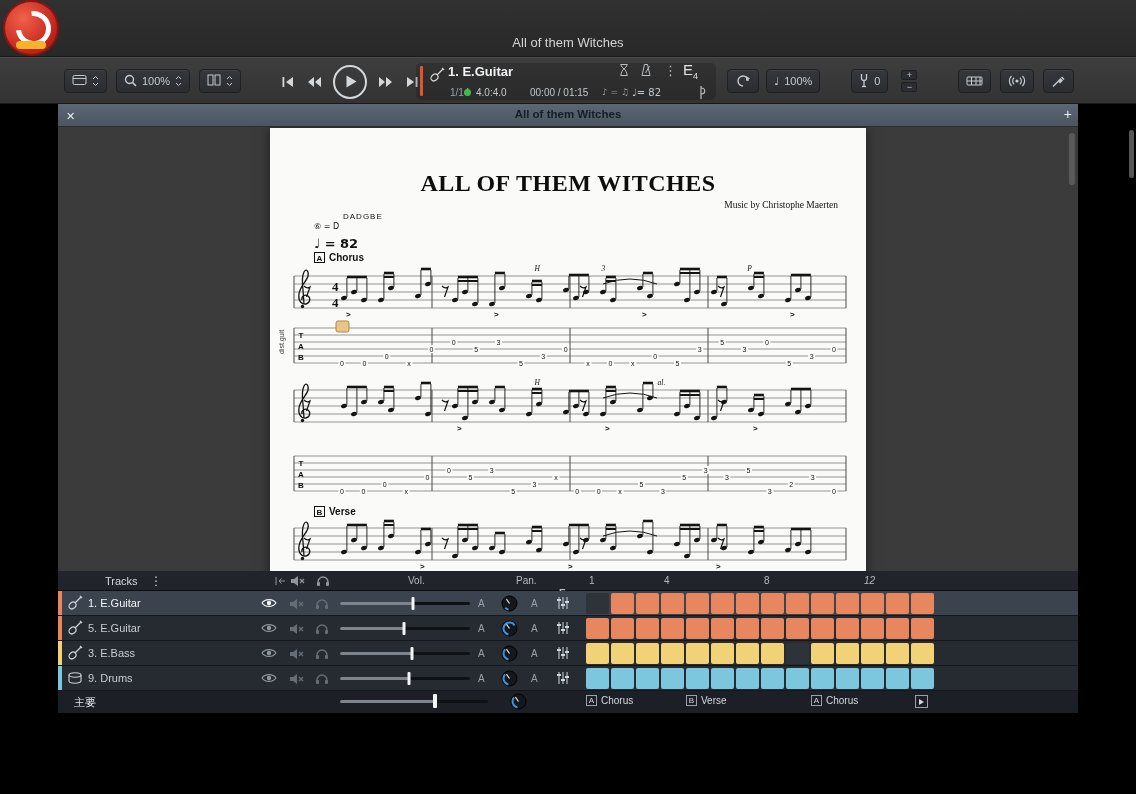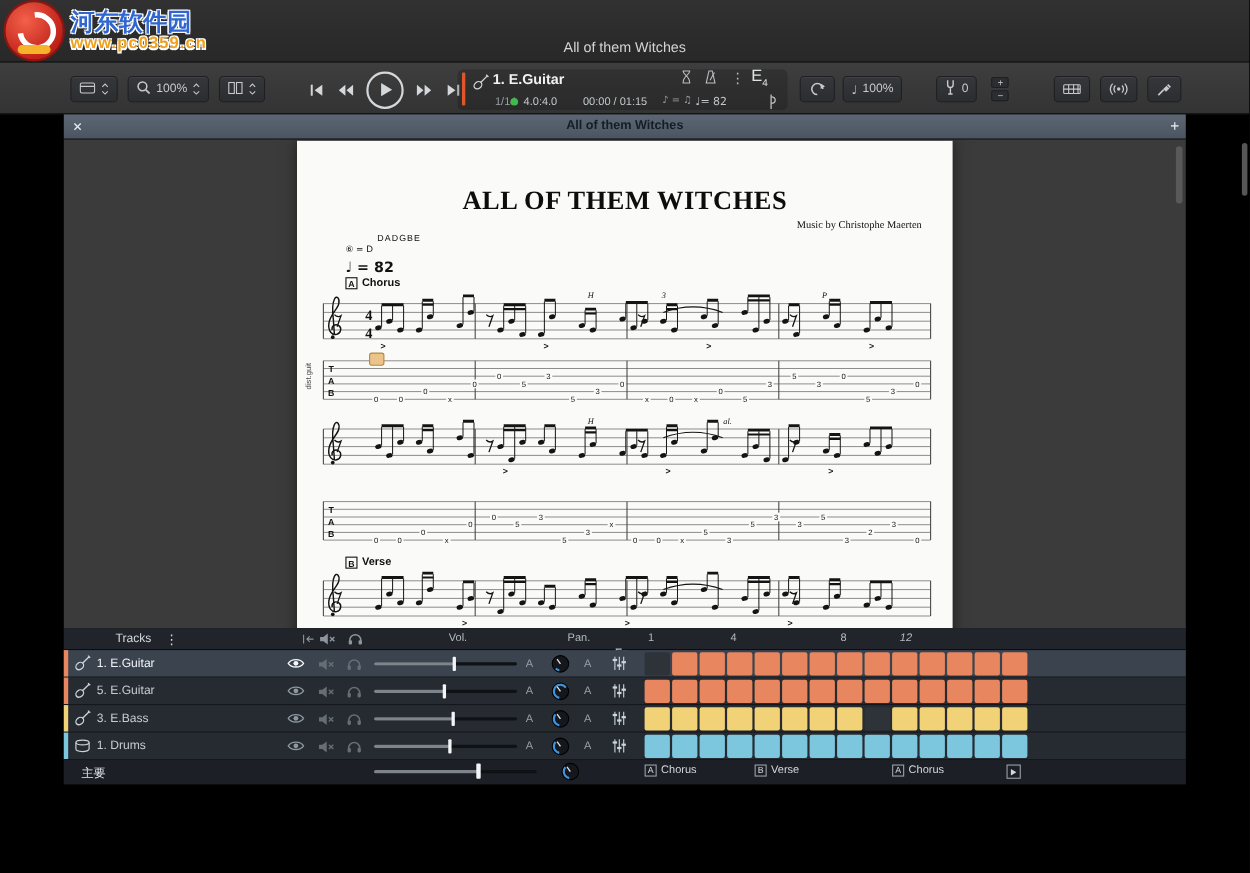--- a/index.html
+++ b/index.html
@@ -117,24 +117,20 @@
   button{cursor:default;}
 </style>
 </head>
 <body>
 
 <div class="app">
 
   <div class="titlebar">
     <div class="watermark">
       <div class="wm-logo"></div>
-      <div class="wm-text">
-        <div class="wm-name">河东软件园</div>
-        <div class="wm-url">www.pc0359.cn</div>
-      </div>
     </div>
     <div class="window-title">All of them Witches</div>
   </div>
 
   <div class="toolbar">
     <div class="tb-left">
       <button class="tb-btn">
         <span><svg width="15" height="12" viewBox="0 0 15 12">
               <g fill="none" stroke="currentColor">
                 <rect x="1" y="1.5" width="13" height="9" rx="1.5"></rect>
@@ -813,21 +809,21 @@
             </svg></span>
         <span class="h-solo"><svg width="14" height="12" viewBox="0 0 14 12">
               <path d="M2 10 V7 a5 5 0 0 1 10 0 V10" fill="none" stroke="currentColor" stroke-width="1.4"></path>
               <rect x="1" y="7" width="3" height="4" rx="1" fill="currentColor"></rect>
               <rect x="10" y="7" width="3" height="4" rx="1" fill="currentColor"></rect>
             </svg></span>
         <span class="h-vol">Vol.</span>
         <span class="h-pan">Pan.</span>
         <span class="h-eq">Eq.</span>
         <span></span>
-      <span class="ruler-num" style="left: 531px;">1</span><span class="ruler-num" style="left: 606px;">4</span><span class="ruler-num" style="left: 706px;">8</span><span class="ruler-num" style="left: 760px; font-style: italic;">12</span></div>
+      <span class="ruler-num" style="left: 531px;">1</span><span class="ruler-num" style="left: 606px;">4</span><span class="ruler-num" style="left: 706px;">8</span><span class="ruler-num" style="left: 806px; font-style: italic;">12</span></div>
 
       <div>
           <div class="mx-row selected">
     <div class="strip" style="background: rgb(232, 135, 95);"></div>
     <span class="t-icon">
       <svg width="16" height="16" viewBox="0 0 16 16">
                 <g fill="none" stroke="currentColor" stroke-width="1.2">
                   <ellipse cx="5.5" cy="10.5" rx="3.8" ry="3" transform="rotate(-40 5.5 10.5)"></ellipse>
                   <line x1="8" y1="8" x2="14" y2="2"></line>
                   <line x1="13" y1="1" x2="15" y2="3"></line>
@@ -1025,21 +1021,21 @@
     <div class="strip" style="background: rgb(124, 198, 222);"></div>
     <span class="t-icon">
       
       <svg width="16" height="16" viewBox="0 0 16 16">
                 <g fill="none" stroke="currentColor" stroke-width="1.1">
                   <ellipse cx="8" cy="5" rx="6" ry="2.2"></ellipse>
                   <path d="M2 5 V11 a6 2.2 0 0 0 12 0 V5"></path>
                 </g>
               </svg>
     </span>
-    <span class="t-name">1. Drums</span>
+    <span class="t-name">9. Drums</span>
     <button class="icon-btn eye"><svg width="16" height="12" viewBox="0 0 16 12">
                 <path d="M1 6 C4 1.5 12 1.5 15 6 C12 10.5 4 10.5 1 6 Z" fill="none" stroke="currentColor" stroke-width="1.2"></path>
                 <circle cx="8" cy="6" r="2.2" fill="currentColor"></circle>
               </svg></button>
     <button class="icon-btn mute"><svg width="16" height="12" viewBox="0 0 16 12">
                 <path d="M1 4 H4 L8 1 V11 L4 8 H1 Z" fill="currentColor"></path>
                 <path d="M10 4 L14 8 M14 4 L10 8" stroke="currentColor" stroke-width="1.3" fill="none"></path>
               </svg></button>
     <button class="icon-btn solo"><svg width="14" height="12" viewBox="0 0 14 12">
                 <path d="M2 10 V7 a5 5 0 0 1 10 0 V10" fill="none" stroke="currentColor" stroke-width="1.4"></path>

